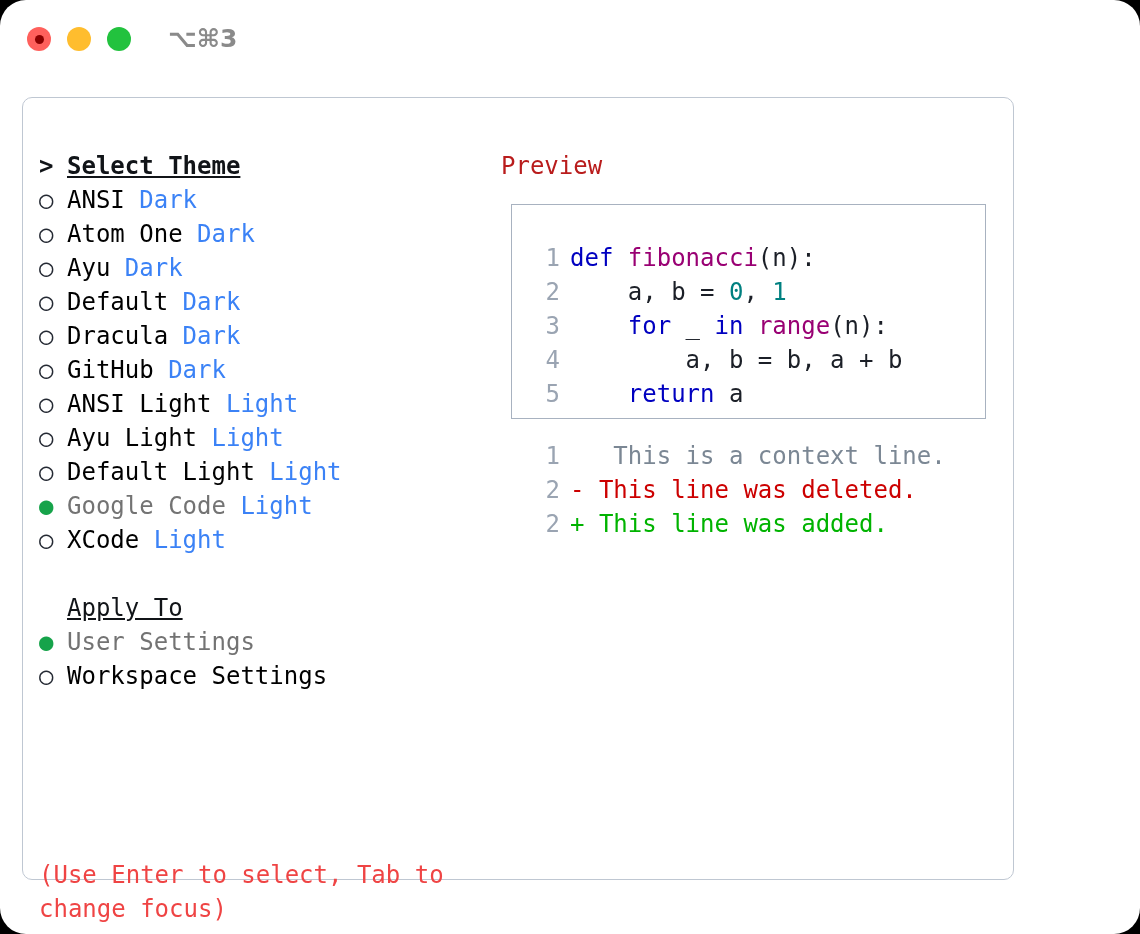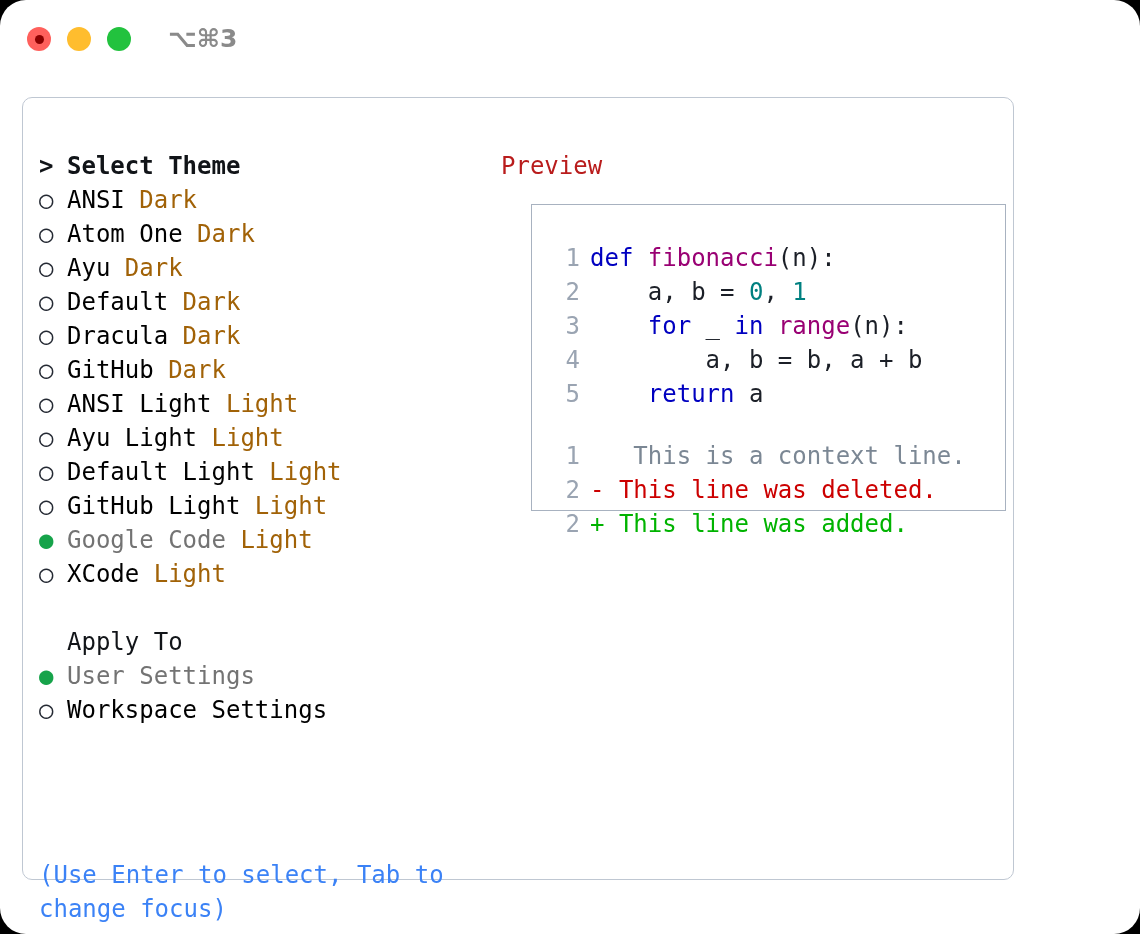--- a/index.html
+++ b/index.html
@@ -87,43 +87,44 @@
     font-size: 24px;
     white-space: pre;
     color: #242933;
   }
   .section-title {
     font-size: 24px;
     height: 34px;
     line-height: 34px;
     white-space: pre;
     color: #111418;
+    text-decoration: underline;
   }
   .section-title.bold { font-weight: bold; }
   .prompt-caret { display: inline-block; width: 28px; }
   .bullet {
     display: inline-block;
     width: 28px;
     color: #242933;
   }
   .bullet.sel { color: #16a34a; }
   .label { color: #000000; }
   .label.sel { color: #737373; }
-  .variant { color: #a16207; }
+  .variant { color: #3b82f6; }
 
   .spacer-row { height: 34px; }
 
   #hint {
     position: absolute;
     left: 16px;
     top: 760px;
     width: 420px;
     font-size: 24px;
     line-height: 34px;
-    color: #3b82f6;
+    color: #ef4444;
     white-space: pre-wrap;
   }
 
   
   #right-pane {
     position: absolute;
     left: 478px;
     top: 51px;
     width: 490px;
   }
@@ -131,25 +132,24 @@
     font-size: 24px;
     line-height: 34px;
     color: #b91c1c;
     white-space: pre;
   }
   #preview-box {
     position: absolute;
     left: 488px;
     top: 106px;
     width: 475px;
-    height: 307px;
+    height: 215px;
     border: 1.6px solid #a8b2c0;
     box-sizing: border-box;
     background: #ffffff;
-    margin-left: 20px;
   }
   #code-area {
     position: absolute;
     left: 10px;
     top: 36px;
     width: 455px;
   }
   .code-line {
     height: 34px;
     line-height: 34px;
@@ -192,21 +192,20 @@
       <div id="theme-list">
           <div class="row"><span class="bullet">○</span><span class="label">ANSI</span><span class="variant"> Dark</span></div>
           <div class="row"><span class="bullet">○</span><span class="label">Atom One</span><span class="variant"> Dark</span></div>
           <div class="row"><span class="bullet">○</span><span class="label">Ayu</span><span class="variant"> Dark</span></div>
           <div class="row"><span class="bullet">○</span><span class="label">Default</span><span class="variant"> Dark</span></div>
           <div class="row"><span class="bullet">○</span><span class="label">Dracula</span><span class="variant"> Dark</span></div>
           <div class="row"><span class="bullet">○</span><span class="label">GitHub</span><span class="variant"> Dark</span></div>
           <div class="row"><span class="bullet">○</span><span class="label">ANSI Light</span><span class="variant"> Light</span></div>
           <div class="row"><span class="bullet">○</span><span class="label">Ayu Light</span><span class="variant"> Light</span></div>
           <div class="row"><span class="bullet">○</span><span class="label">Default Light</span><span class="variant"> Light</span></div>
-          <div class="row"><span class="bullet">○</span><span class="label">GitHub Light</span><span class="variant"> Light</span></div>
           <div class="row"><span class="bullet sel">●</span><span class="label sel">Google Code</span><span class="variant"> Light</span></div>
           <div class="row"><span class="bullet">○</span><span class="label">XCode</span><span class="variant"> Light</span></div>
         </div>
 
       <div class="spacer-row"></div>
 
       <div class="section-title"><span class="prompt-caret"></span><span>Apply To</span></div>
       <div id="apply-list">
           <div class="row"><span class="bullet sel">●</span><span class="label sel">User Settings</span></div>
           <div class="row"><span class="bullet">○</span><span class="label">Workspace Settings</span></div>

